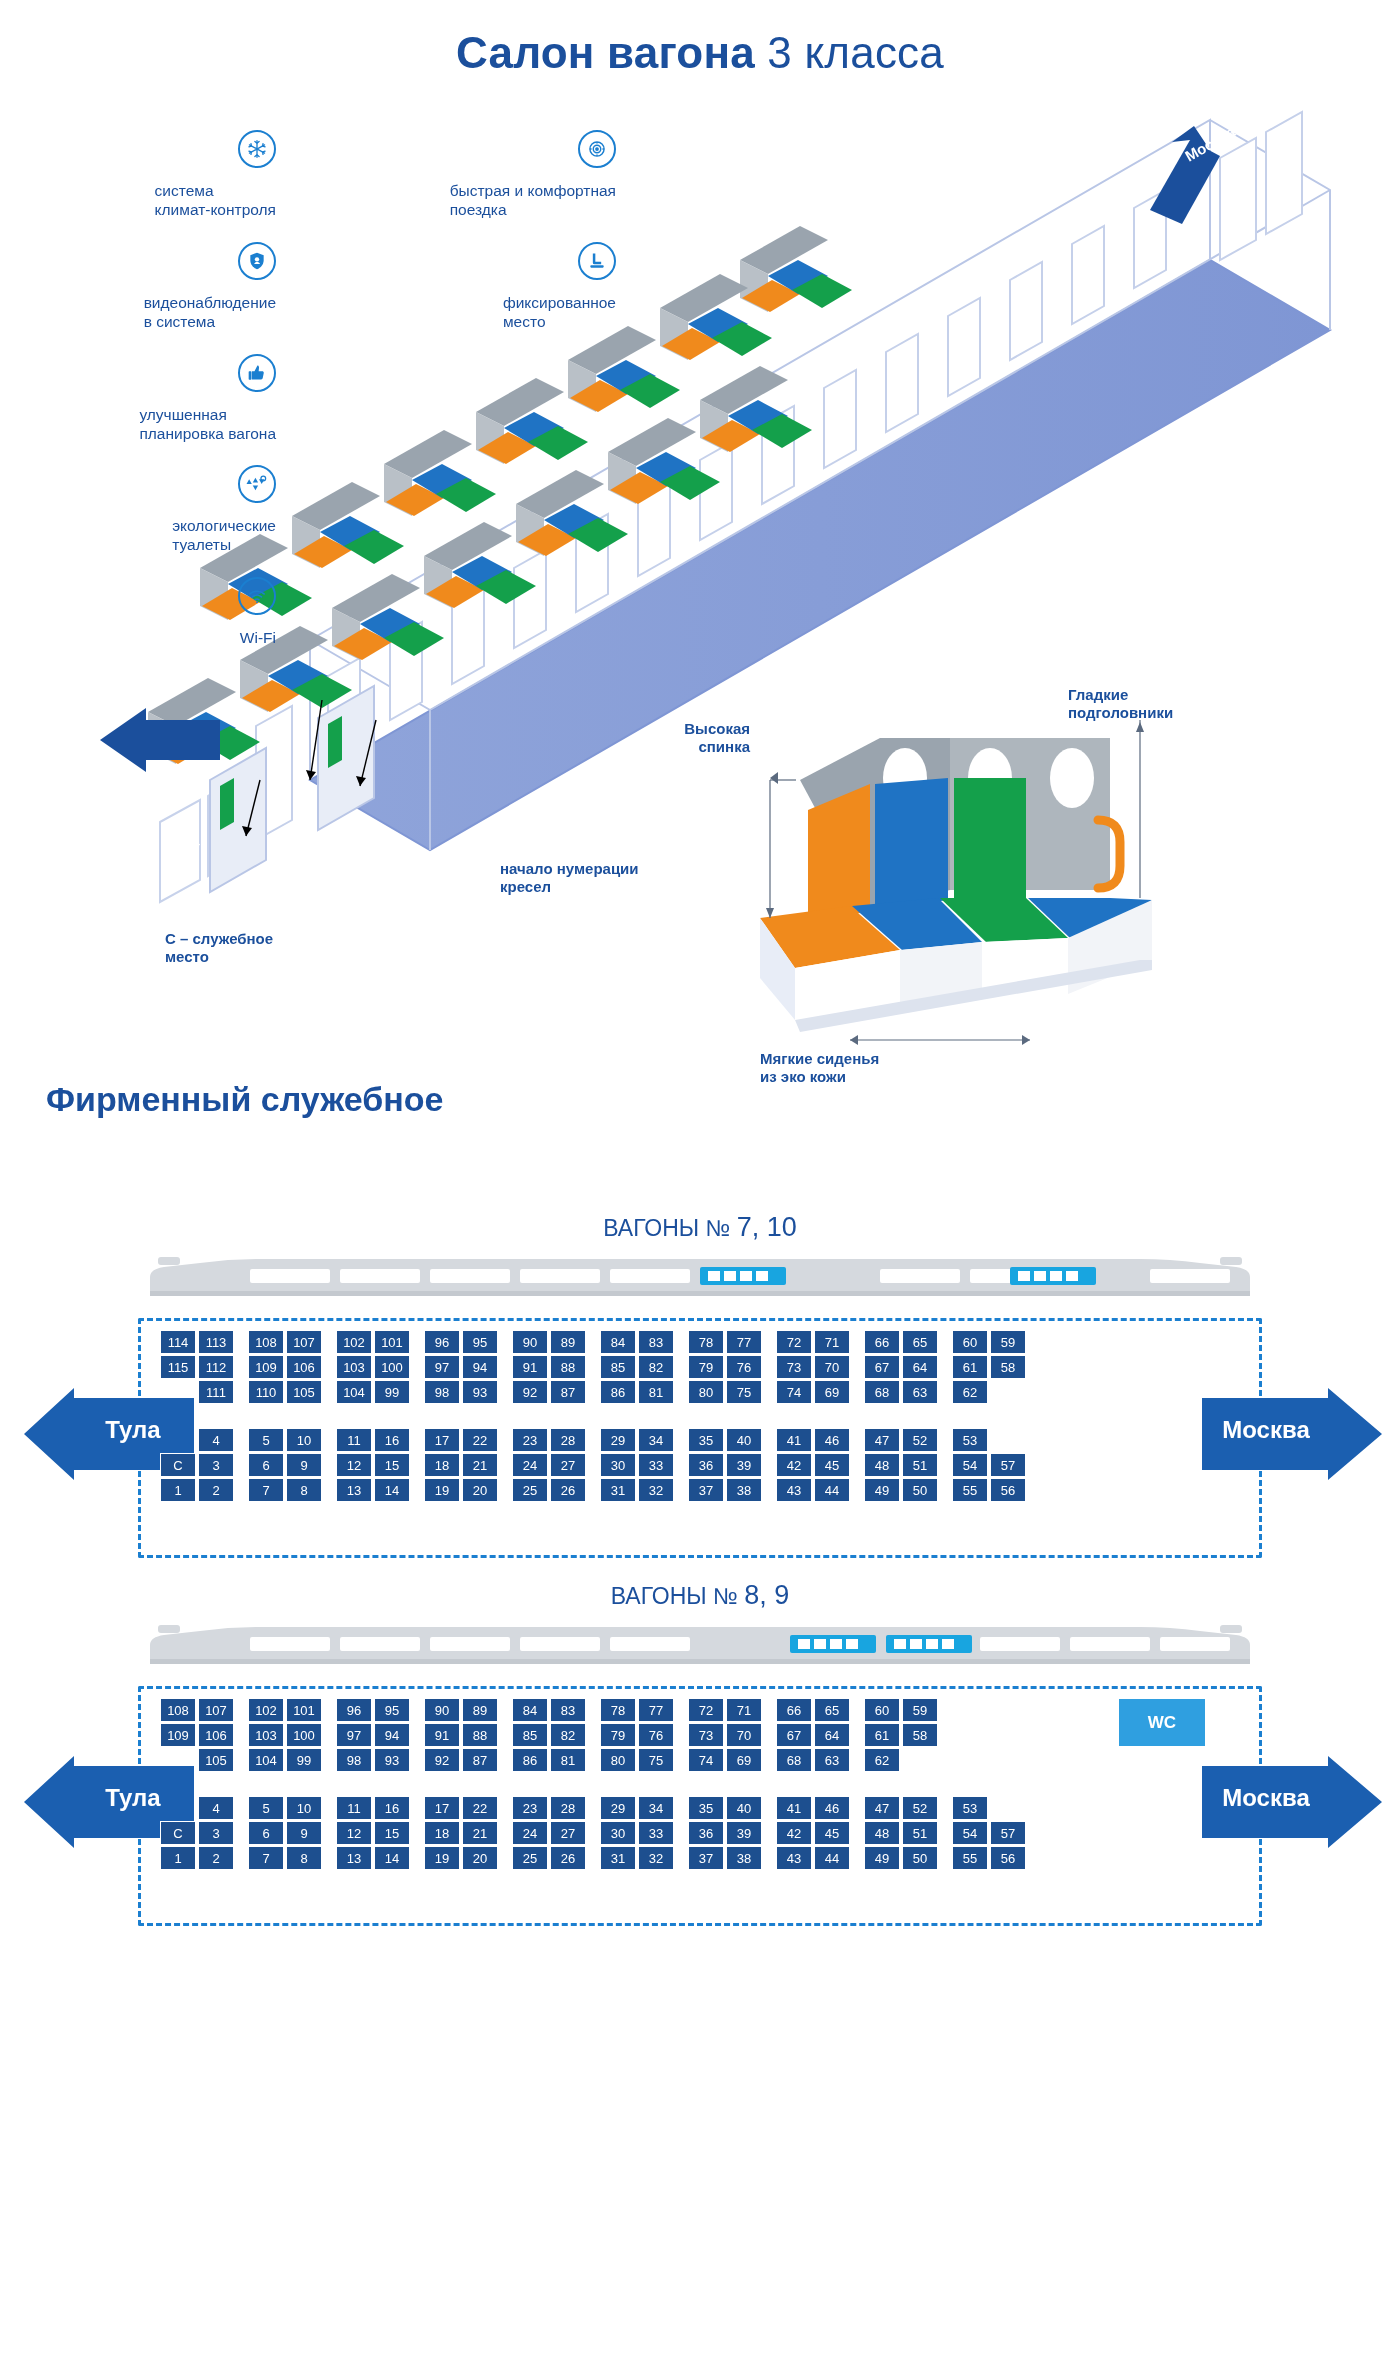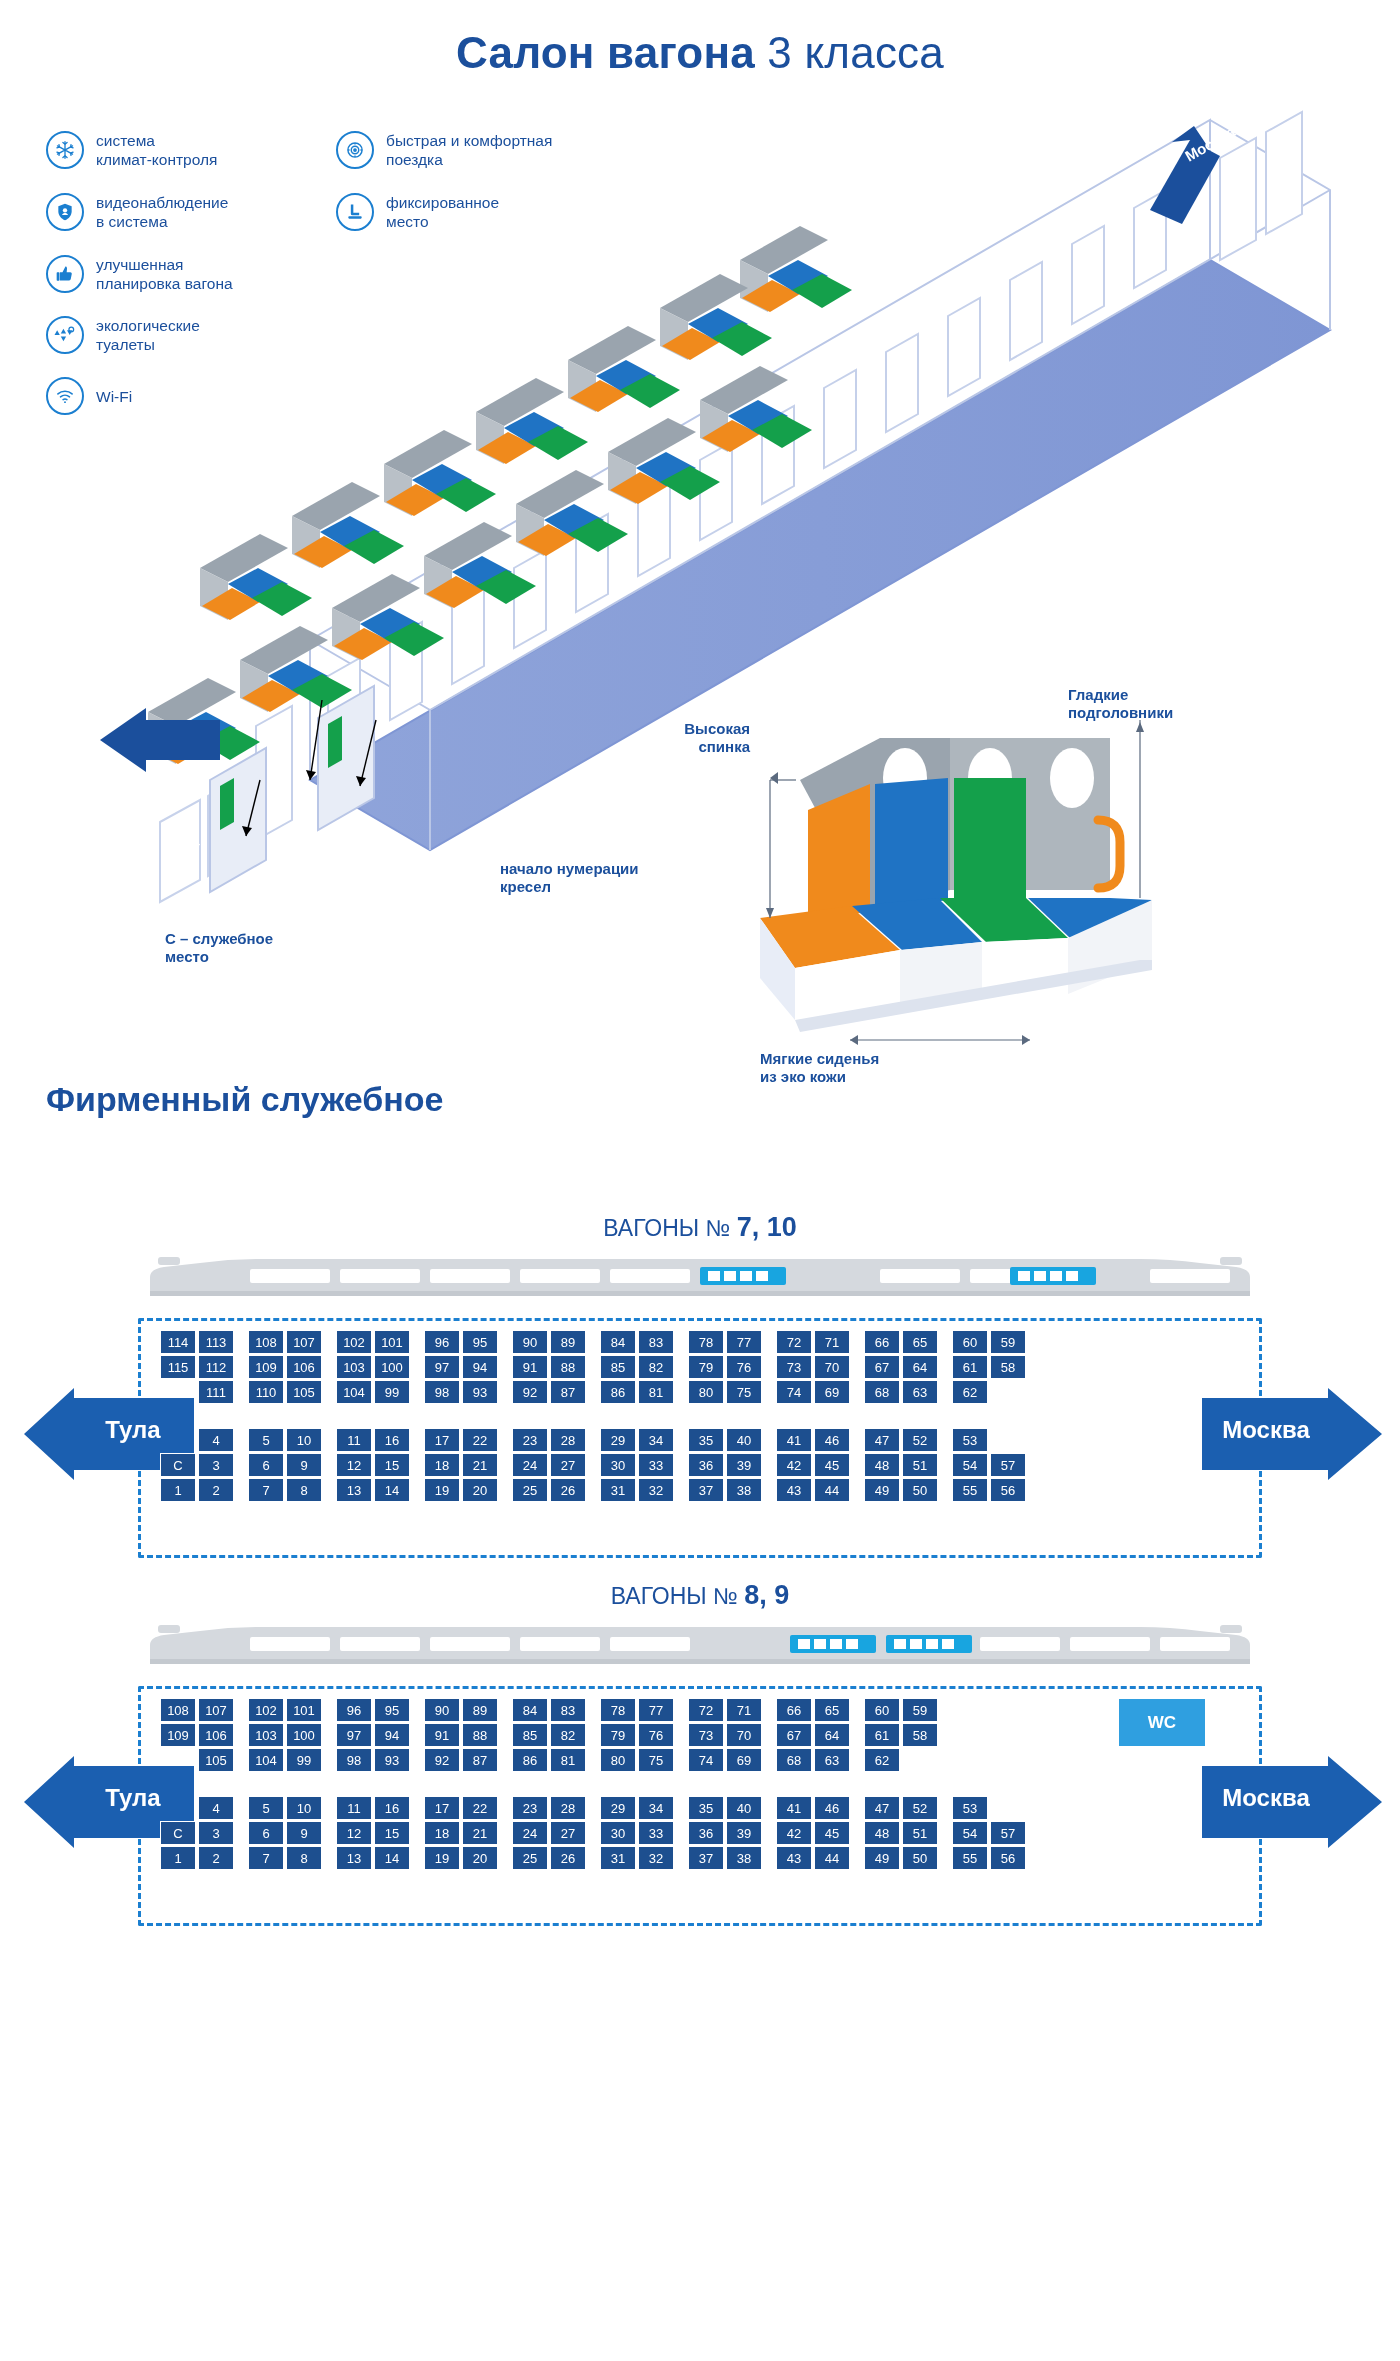--- a/index.html
+++ b/index.html
@@ -20,21 +20,21 @@
     font-size:44px; font-weight:700; color:#1b4f9c; letter-spacing:0.2px;
   }
   .title .light { font-weight:400; }
 
   
   .features { position:absolute; left:46px; top:130px; width:640px; }
   .feat-col { position:absolute; }
   .feat-col.c1 { left:0; top:0; width:230px; }
   .feat-col.c2 { left:290px; top:0; width:280px; }
   .feat {
-    display:flex; align-items:center; gap:12px; margin-bottom:22px;
+    display:flex; align-items:flex-end; gap:12px; margin-bottom:22px;flex-direction:column;
   }
   .feat .ic {
     flex:0 0 auto; width:38px; height:38px; border-radius:50%;
     border:2px solid #1b7fd0; display:flex; align-items:center; justify-content:center;
     color:#1b7fd0;
   }
   .feat .ic svg { display:block; }
   .feat .tx {
     font-size:15.5px; line-height:1.22; color:#1b4f9c; font-weight:500; padding-top:2px;
     white-space:pre-line;
@@ -58,21 +58,21 @@
   .express {
     position:absolute; left:46px; top:1078px; font-size:34px; font-weight:700; color:#1b4f9c;
     line-height:1.25;
   }
   .express .l2 { display:block; }
 
   
   .vagon-title {
     position:absolute; width:1400px; text-align:center; font-size:23px; color:#1b4f9c; font-weight:500;
   }
-  .vagon-title b { font-size:27px; font-weight:700; }
+  .vagon-title b { font-size:27px; font-weight:400; }
 
   .trainstrip { position:absolute; left:130px; width:1140px; height:44px; }
 
   .plan { position:absolute; left:118px; width:1164px; }
   .plan .frame {
     position:absolute; left:20px; top:0; right:20px; height:100%;
     border:3px dashed #1b7fd0; border-radius:2px;
   }
 
   .seat {

